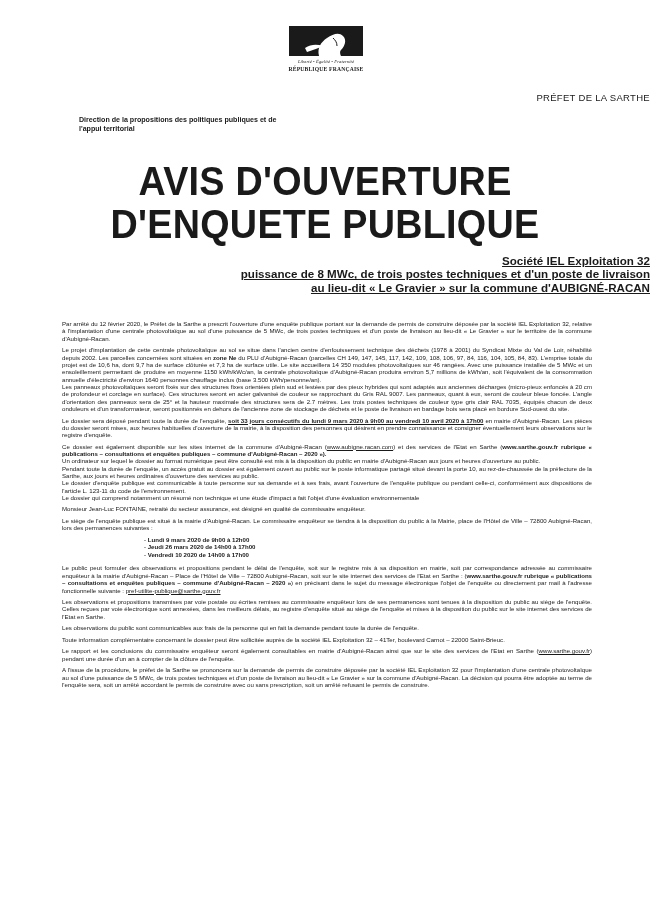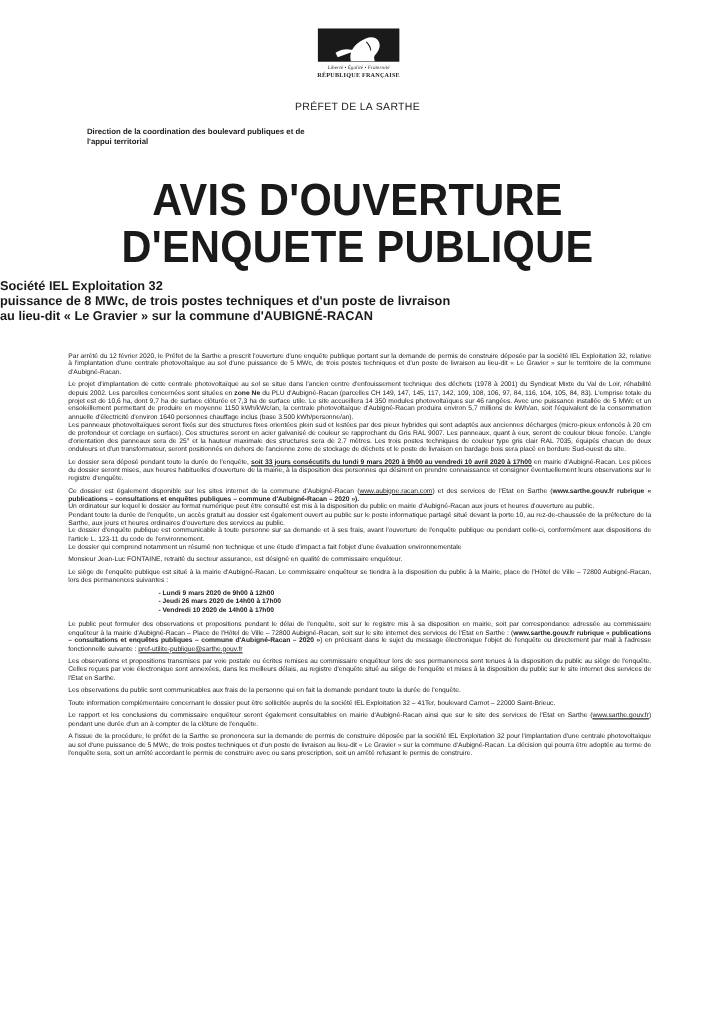--- a/index.html
+++ b/index.html
@@ -2,24 +2,24 @@
 <html><head>
 <meta charset="utf-8">
 <style>
   html, body { margin: 0; padding: 0; background: #ffffff; }
   body { width: 650px; height: 919px; position: relative; overflow: hidden; color: #1a1a1a; font-family: "Liberation Sans", sans-serif; }
   .logo-block { position: absolute; left: 282px; top: 26px; width: 88px; text-align: center; }
   .marianne { width: 74px; height: 30px; margin: 0 auto; background: #1a1a1a; position: relative; }
   .marianne svg { position: absolute; left: 0; top: 0; }
   .motto { font-family: "Liberation Serif", serif; font-style: italic; font-size: 4.6px; margin-top: 3px; letter-spacing: 0.1px; }
   .republique { font-family: "Liberation Serif", serif; font-weight: bold; font-size: 5.6px; margin-top: 2px; letter-spacing: 0.2px; }
-  .prefet { position: absolute; left: 0; width: 650px; top: 92px; text-align: center; font-size: 9.5px; letter-spacing: 0.3px; }
+  .prefet { position: absolute; left: 0; width: 650px; top: 92px; text-align: right; font-size: 9.5px; letter-spacing: 0.3px; }
   .direction { position: absolute; left: 79px; top: 116px; font-size: 7.1px; font-weight: bold; line-height: 8.6px; width: 300px; }
   .title { position: absolute; left: 0; width: 650px; top: 160px; text-align: center; font-weight: bold; font-size: 41px; line-height: 43px; letter-spacing: 0.3px; transform: scaleX(0.92); }
-  .subtitle { position: absolute; left: 0; width: 650px; top: 254px; text-align: left; font-weight: bold; font-size: 11.6px; line-height: 13.4px; }
+  .subtitle { position: absolute; left: 0; width: 650px; top: 254px; text-align: right; font-weight: bold; font-size: 11.6px; line-height: 13.4px; text-decoration: underline; }
   .body { position: absolute; left: 62px; width: 530px; top: 320px; font-size: 6.1px; line-height: 7.35px; text-align: justify; }
   .body p { margin: 0 0 4.2px 0; }
   .body p.tight { margin-bottom: 0; }
   .b { font-weight: bold; }
   .u { text-decoration: underline; }
   .perm { margin: 4px 0 6px 82px; font-weight: bold; line-height: 7.6px; }
   a { color: inherit; }
 </style>
 </head>
 <body>
@@ -33,21 +33,21 @@
       <path d="M44 12 C46 14 48 16 48 20" stroke="#1a1a1a" stroke-width="1" fill="none"></path>
     </svg>
   </div>
   <div class="motto">Liberté • Égalité • Fraternité</div>
   <div class="republique">RÉPUBLIQUE FRANÇAISE</div>
 </div>
 
 <div class="prefet">PRÉFET DE LA SARTHE</div>
 
 <div class="direction">
-  <div>Direction de la coordination des boulevard publiques et de</div>
+  <div>Direction de la propositions des politiques publiques et de</div>
   <div>l'appui territorial</div>
 </div>
 
 <div class="title">
   <div>AVIS D'OUVERTURE</div>
   <div>D'ENQUETE PUBLIQUE</div>
 </div>
 
 <div class="subtitle">
   <div>Société IEL Exploitation 32</div>

